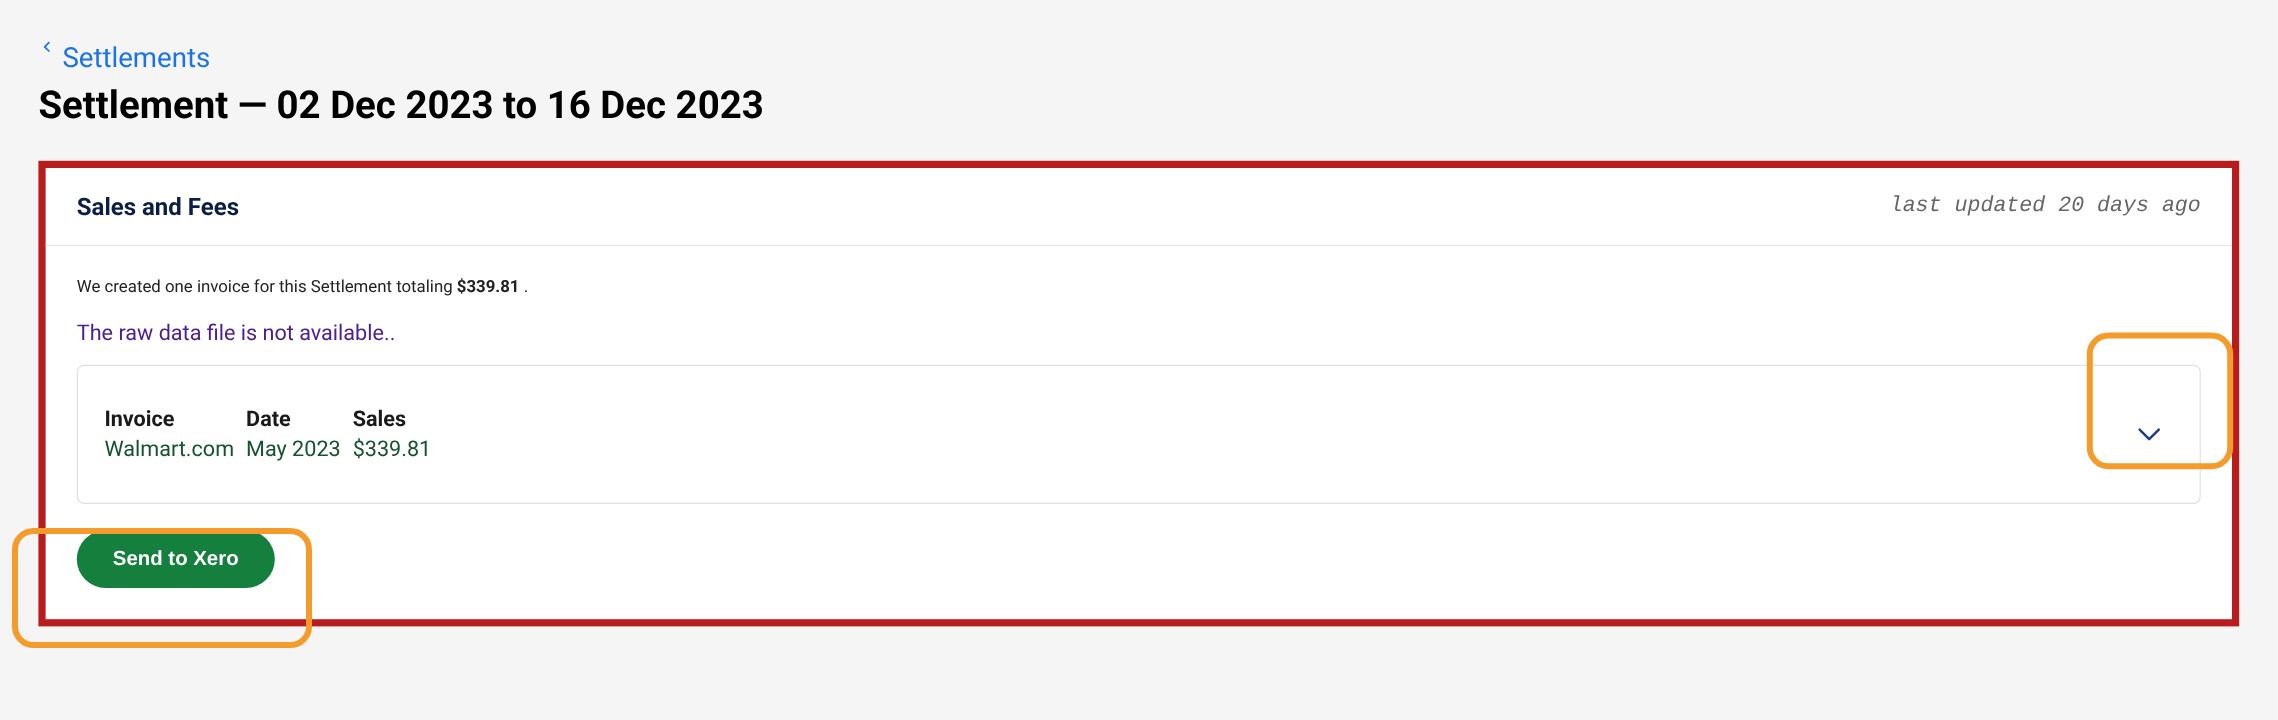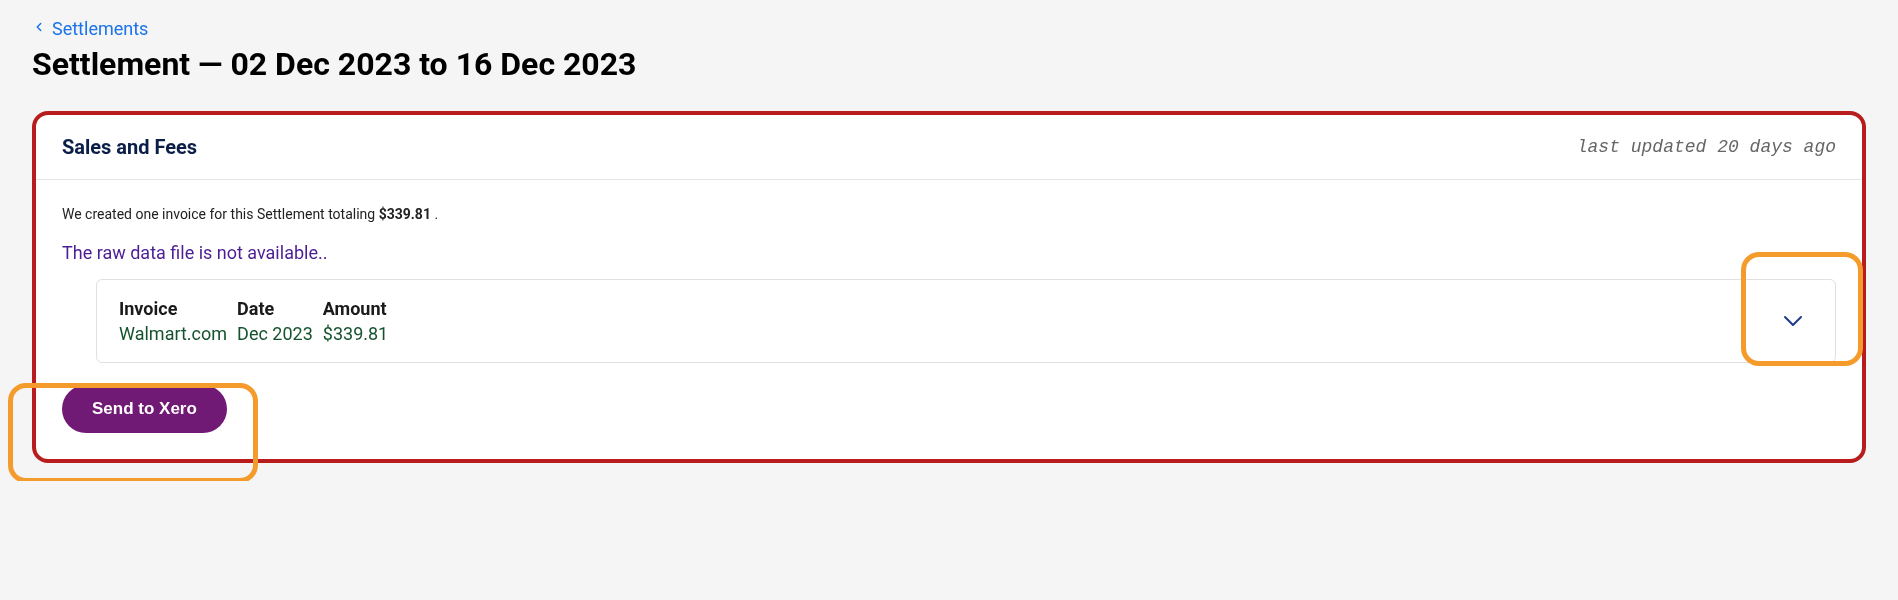--- a/index.html
+++ b/index.html
@@ -14,32 +14,33 @@
       color: #1a1a1a;
     }
     .breadcrumb {
       display: flex;
       align-items: center;
       gap: 6px;
       margin-bottom: 6px;
     }
     .breadcrumb-text {
       color: #1a73e8;
-      font-size: 18px;
+      font-size: 23px;
+      margin-top: 17px;
     }
     .page-title {
       font-size: 32px;
       font-weight: 700;
       color: #000000;
       margin-bottom: 28px;
     }
     .card {
       background: #fff;
-      border-radius: 16px;
-      border: 4px solid #b91c1c;
+      border-radius: 0;
+      border: 6px solid #b91c1c;
       overflow: visible;
     }
     .card-header {
       display: flex;
       justify-content: space-between;
       align-items: center;
       padding: 20px 26px;
       border-bottom: 1px solid #e5e5e5;
     }
     .card-title {
@@ -65,27 +66,26 @@
       font-weight: 700;
     }
     .raw-data-line {
       font-size: 18px;
       color: #4c1d95;
       margin-bottom: 16px;
     }
     .invoice-box {
       border: 1px solid #e0e0e0;
       border-radius: 6px;
-      padding: 18px 22px;
+      padding: 34px 22px;
       display: flex;
       justify-content: space-between;
       align-items: center;
       margin-bottom: 22px;
       position: relative;
-      margin-left: 34px;
     }
     .invoice-table {
       display: flex;
       gap: 10px;
     }
     .invoice-col {
       display: flex;
       flex-direction: column;
     }
     .invoice-header {
@@ -101,21 +101,21 @@
       width: 40px;
       height: 40px;
       display: flex;
       align-items: center;
       justify-content: center;
       cursor: pointer;
       background: transparent;
       border: none;
     }
     .primary-btn {
-      background: #701a75;
+      background: #15803d;
       color: #fff;
       font-weight: 700;
       font-size: 17px;
       padding: 14px 30px;
       border: none;
       border-radius: 999px;
       cursor: pointer;
     }
     .highlight-box {
       position: absolute;
@@ -165,24 +165,24 @@
     <p class="raw-data-line">The raw data file is not available..</p>
 
     <div class="invoice-box">
       <div class="invoice-table">
         <div class="invoice-col">
           <div class="invoice-header">Invoice</div>
           <div class="invoice-value">Walmart.com</div>
         </div>
         <div class="invoice-col">
           <div class="invoice-header">Date</div>
-          <div class="invoice-value">Dec 2023</div>
+          <div class="invoice-value">May 2023</div>
         </div>
         <div class="invoice-col">
-          <div class="invoice-header">Amount</div>
+          <div class="invoice-header">Sales</div>
           <div class="invoice-value">$339.81</div>
         </div>
       </div>
       <button class="expand-btn">
         <span>
           <svg width="24" height="24" viewBox="0 0 24 24" fill="none" stroke="#1e3a8a" stroke-width="2" stroke-linecap="round" stroke-linejoin="round">
             <polyline points="4 9 12 17 20 9"></polyline>
           </svg>
         </span>
       </button>

